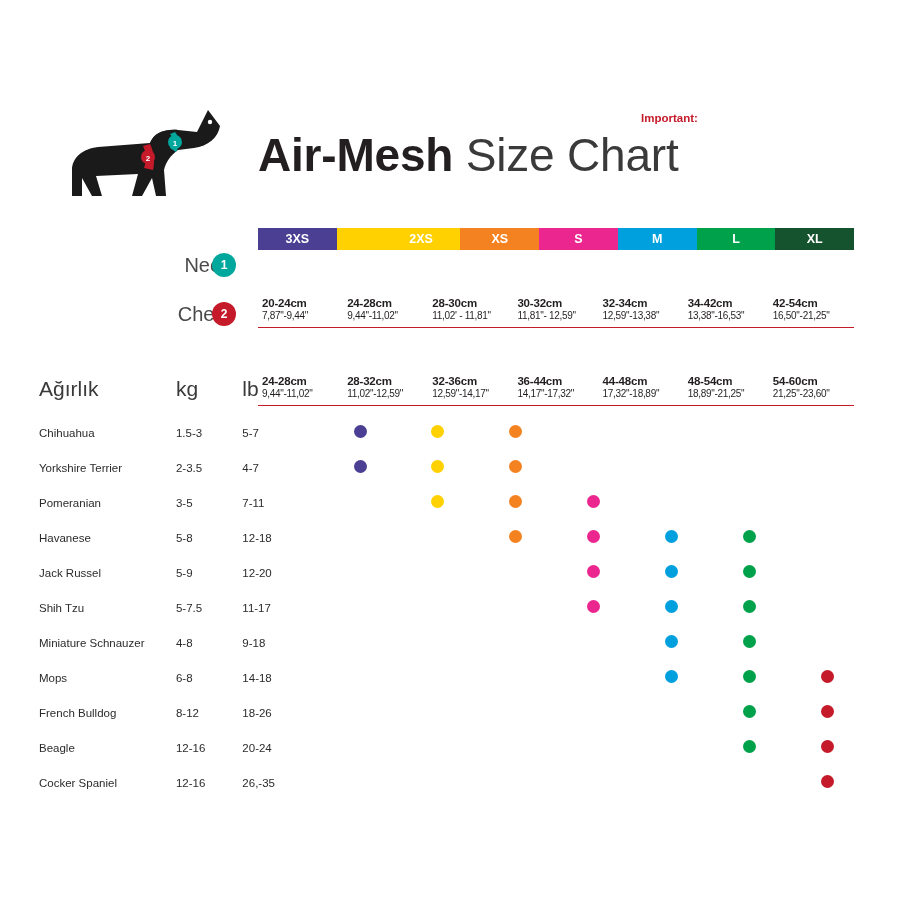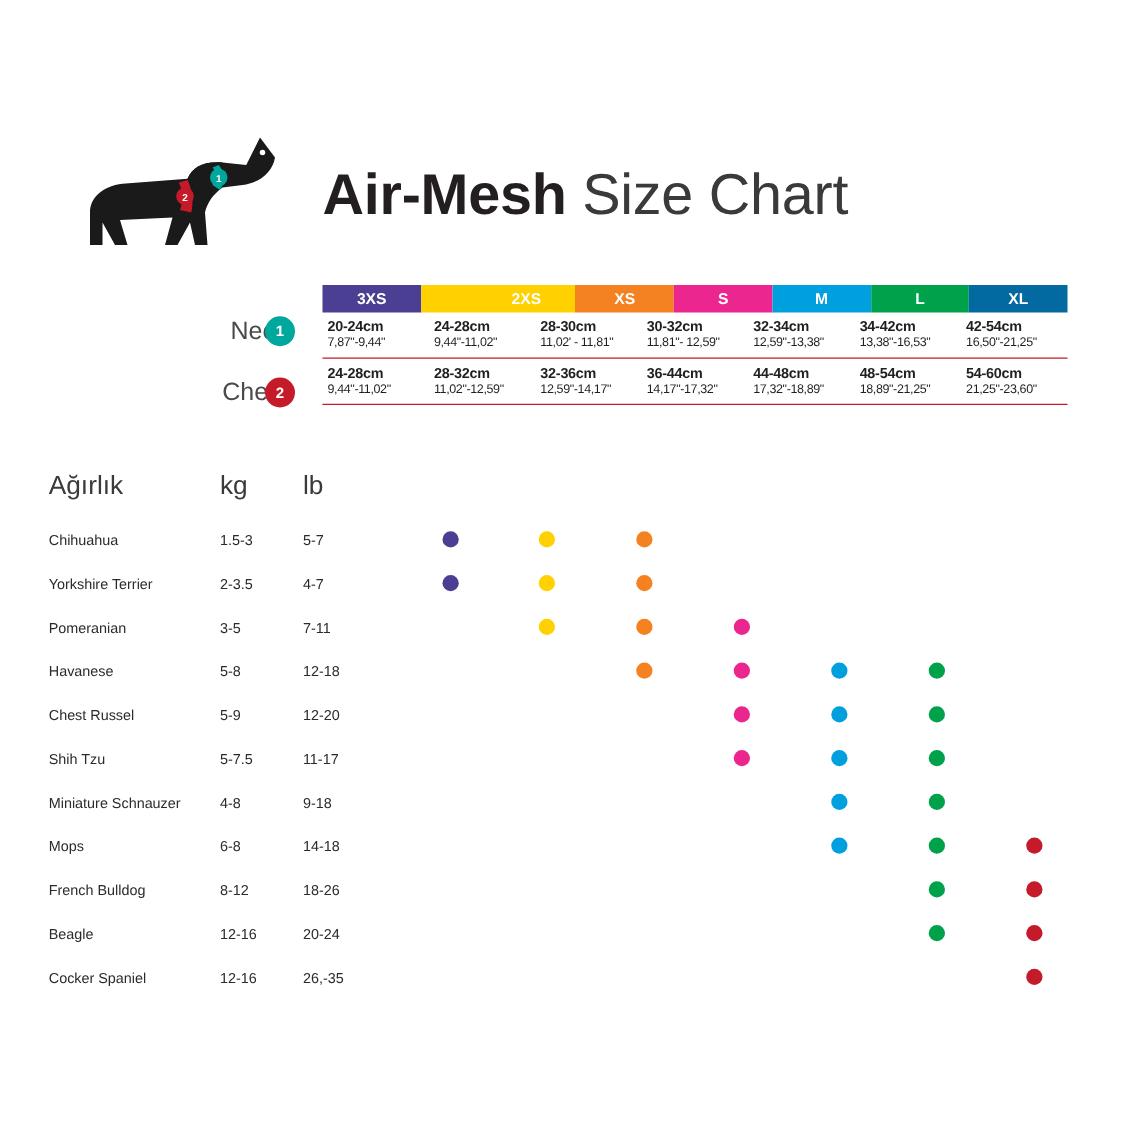--- a/index.html
+++ b/index.html
@@ -79,20 +79,21 @@
   }
   .size-row {
     display: flex;
     border-bottom: 1.5px solid #c51a2a;
   }
   .size-row .cell {
     flex: 1;
     padding: 5px 0 4px 4px;
     font-size: 11.5px;
     line-height: 1.25;
+    margin-top: 41px;
   }
   .size-row .cell .cm {
     font-weight: bold;
     display: block;
     letter-spacing: -0.2px;
   }
   .size-row .cell .inch {
     display: block;
     font-size: 10px;
     letter-spacing: -0.3px;
@@ -175,36 +176,37 @@
       <text x="90" y="60.5" font-family="Liberation Sans, sans-serif" font-size="8" font-weight="bold" fill="#ffffff" text-anchor="middle">2</text>
       <circle cx="152" cy="22" r="2.2" fill="#ffffff"></circle>
     </svg>
   </div>
 
   <div class="title">
     <b>Air-Mesh</b><span class="light"> Size Chart</span>
   </div>
 
   <div class="important">
+    <div class="imp-head">Important:</div>
   </div>
 
   <div class="row-label neck">Neck</div>
   <div class="badge neck">1</div>
   <div class="row-label chest">Chest</div>
   <div class="badge chest">2</div>
 
   <div class="size-table">
     <div class="size-head" id="size-head">
         <div style="background: rgb(74, 63, 146);">3XS</div>
         <div style="background: rgb(255, 209, 0); padding-left: 45px;">2XS</div>
         <div style="background: rgb(245, 130, 32);">XS</div>
         <div style="background: rgb(236, 38, 143);">S</div>
         <div style="background: rgb(0, 160, 223);">M</div>
         <div style="background: rgb(0, 161, 75);">L</div>
-        <div style="background: #0369a1;">XL</div>
+        <div style="background: #14532d;">XL</div>
       </div>
     <div class="size-row" id="neck-row">
         <div class="cell">
           <span class="cm">20-24cm</span>
           <span class="inch">7,87"-9,44"</span>
         </div>
         <div class="cell">
           <span class="cm">24-28cm</span>
           <span class="inch">9,44"-11,02"</span>
         </div>
@@ -313,21 +315,21 @@
           <td class="c-lb">12-18</td>
           <td class="c-dot"></td>
           <td class="c-dot"></td>
           <td class="c-dot"><span class="dot" style="background: rgb(245, 130, 32);"></span></td>
           <td class="c-dot"><span class="dot" style="background: rgb(236, 38, 143);"></span></td>
           <td class="c-dot"><span class="dot" style="background: rgb(0, 160, 223);"></span></td>
           <td class="c-dot"><span class="dot" style="background: rgb(0, 161, 75);"></span></td>
           <td class="c-dot"></td>
         </tr>
         <tr>
-          <td class="c-breed">Chest Russel</td>
+          <td class="c-breed">Jack Russel</td>
           <td class="c-kg">5-9</td>
           <td class="c-lb">12-20</td>
           <td class="c-dot"></td>
           <td class="c-dot"></td>
           <td class="c-dot"></td>
           <td class="c-dot"><span class="dot" style="background: rgb(236, 38, 143);"></span></td>
           <td class="c-dot"><span class="dot" style="background: rgb(0, 160, 223);"></span></td>
           <td class="c-dot"><span class="dot" style="background: rgb(0, 161, 75);"></span></td>
           <td class="c-dot"></td>
         </tr>

